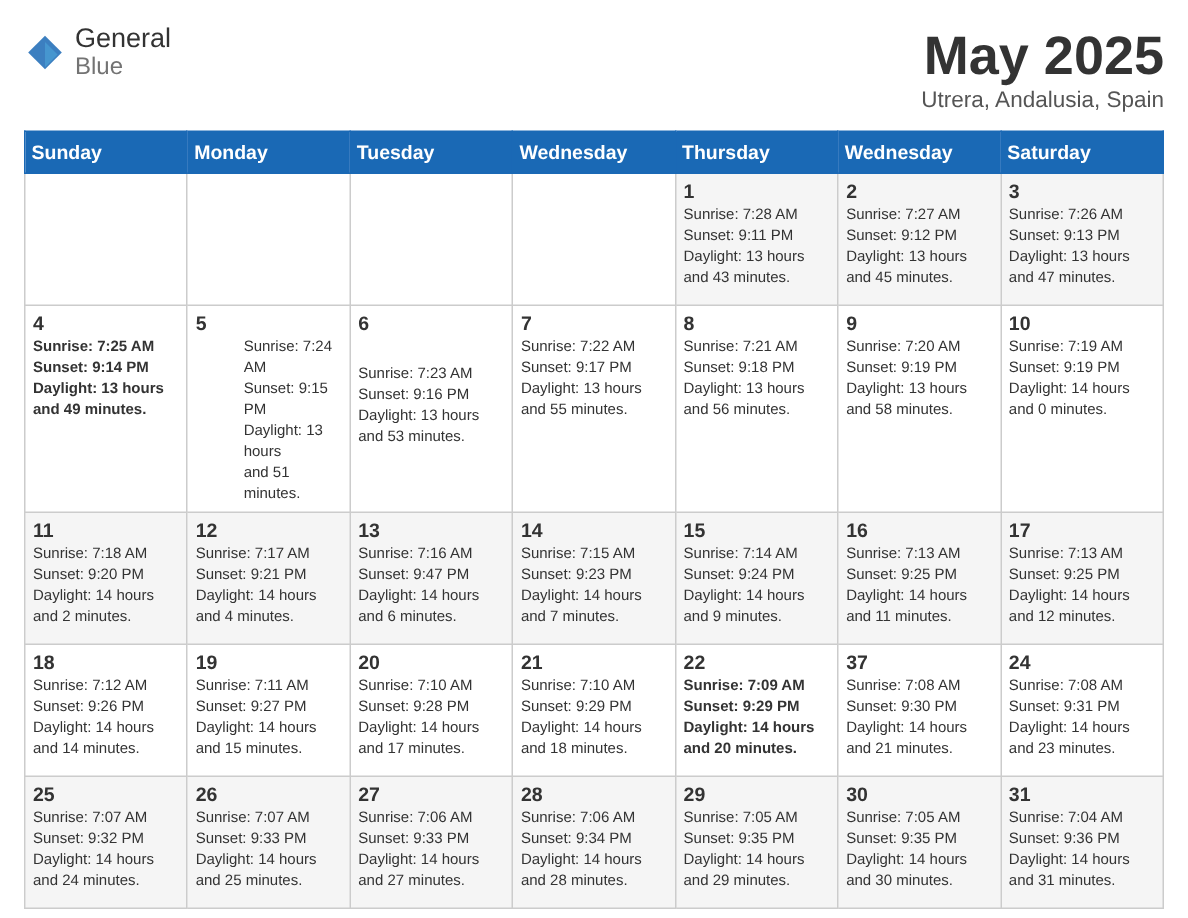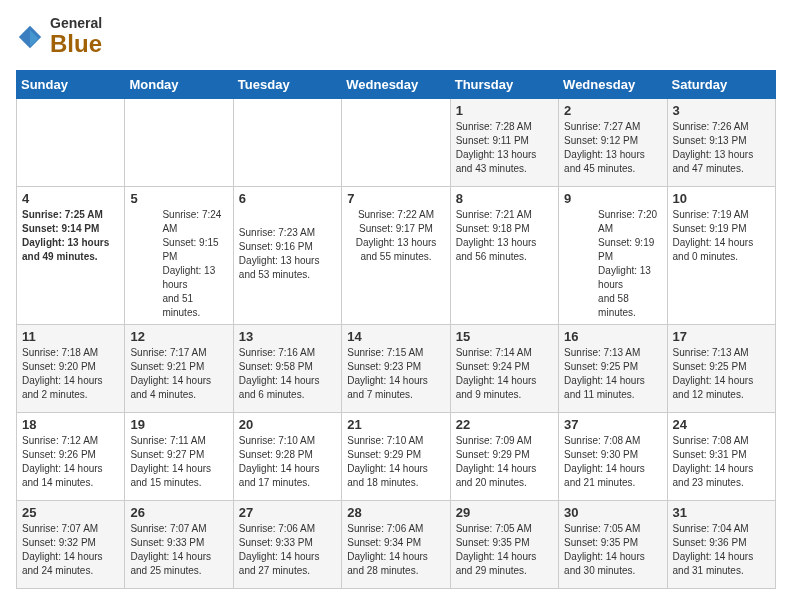--- a/index.html
+++ b/index.html
@@ -20,28 +20,28 @@
       display: flex;
       align-items: center;
       gap: 6px;
     }
     .logo-text {
       display: flex;
       flex-direction: column;
       line-height: 1.1;
     }
     .logo-general {
-      font-size: 14px;
-      font-weight: bold;
+      font-size: 18px;
+      font-weight: normal;
       color: #333;
     }
     .logo-blue {
-      font-size: 24px;
-      font-weight: bold;
-      color: #a16207;
+      font-size: 16px;
+      font-weight: normal;
+      color: #737373;
     }
     .logo-icon {
       width: 28px;
       height: 28px;
     }
     .title-area {
       text-align: right;
     }
     .month-year {
       font-size: 36px;
@@ -101,20 +101,22 @@
     <svg class="logo-icon" viewBox="0 0 40 40">
       <polygon points="20,4 36,20 20,36 4,20" fill="#1a69b5" opacity="0.85"></polygon>
       <polygon points="20,10 32,22 20,34" fill="#4a9fd5" opacity="0.7"></polygon>
     </svg>
     <div class="logo-text">
       <span class="logo-general">General</span>
       <span class="logo-blue">Blue</span>
     </div>
   </div>
   <div class="title-area">
+    <div class="month-year">May 2025</div>
+    <div class="location">Utrera, Andalusia, Spain</div>
   </div>
 </div>
 
 <table>
   <thead>
     <tr>
     <th>Sunday</th>
         <th>Monday</th>
         <th>Tuesday</th>
         <th>Wednesday</th>
@@ -168,35 +170,35 @@
         </td>
         <td>
           <div class="day-number">6</div>
           <div class="day-info" style="white-space: pre-line; margin-top: 20px;">Sunrise: 7:23 AM
 Sunset: 9:16 PM
 Daylight: 13 hours
 and 53 minutes.</div>
         </td>
         <td>
           <div class="day-number">7</div>
-          <div class="day-info" style="white-space: pre-line; text-align: center;">Sunrise: 7:22 AM
+          <div class="day-info" style="white-space: pre-line;">Sunrise: 7:22 AM
 Sunset: 9:17 PM
 Daylight: 13 hours
 and 55 minutes.</div>
         </td>
         <td>
           <div class="day-number">8</div>
           <div class="day-info" style="white-space: pre-line;">Sunrise: 7:21 AM
 Sunset: 9:18 PM
 Daylight: 13 hours
 and 56 minutes.</div>
         </td>
         <td>
           <div class="day-number">9</div>
-          <div class="day-info" style="white-space: pre-line; margin-left: 34px;">Sunrise: 7:20 AM
+          <div class="day-info" style="white-space: pre-line;">Sunrise: 7:20 AM
 Sunset: 9:19 PM
 Daylight: 13 hours
 and 58 minutes.</div>
         </td>
         <td>
           <div class="day-number">10</div>
           <div class="day-info" style="white-space: pre-line;">Sunrise: 7:19 AM
 Sunset: 9:19 PM
 Daylight: 14 hours
 and 0 minutes.</div>
@@ -213,21 +215,21 @@
         <td>
           <div class="day-number">12</div>
           <div class="day-info" style="white-space: pre-line;">Sunrise: 7:17 AM
 Sunset: 9:21 PM
 Daylight: 14 hours
 and 4 minutes.</div>
         </td>
         <td>
           <div class="day-number">13</div>
           <div class="day-info" style="white-space: pre-line;">Sunrise: 7:16 AM
-Sunset: 9:58 PM
+Sunset: 9:47 PM
 Daylight: 14 hours
 and 6 minutes.</div>
         </td>
         <td>
           <div class="day-number">14</div>
           <div class="day-info" style="white-space: pre-line;">Sunrise: 7:15 AM
 Sunset: 9:23 PM
 Daylight: 14 hours
 and 7 minutes.</div>
         </td>
@@ -277,21 +279,21 @@
         </td>
         <td>
           <div class="day-number">21</div>
           <div class="day-info" style="white-space: pre-line;">Sunrise: 7:10 AM
 Sunset: 9:29 PM
 Daylight: 14 hours
 and 18 minutes.</div>
         </td>
         <td>
           <div class="day-number">22</div>
-          <div class="day-info" style="white-space: pre-line;">Sunrise: 7:09 AM
+          <div class="day-info" style="white-space: pre-line; font-weight: bold;">Sunrise: 7:09 AM
 Sunset: 9:29 PM
 Daylight: 14 hours
 and 20 minutes.</div>
         </td>
         <td>
           <div class="day-number">37</div>
           <div class="day-info" style="white-space: pre-line;">Sunrise: 7:08 AM
 Sunset: 9:30 PM
 Daylight: 14 hours
 and 21 minutes.</div>

